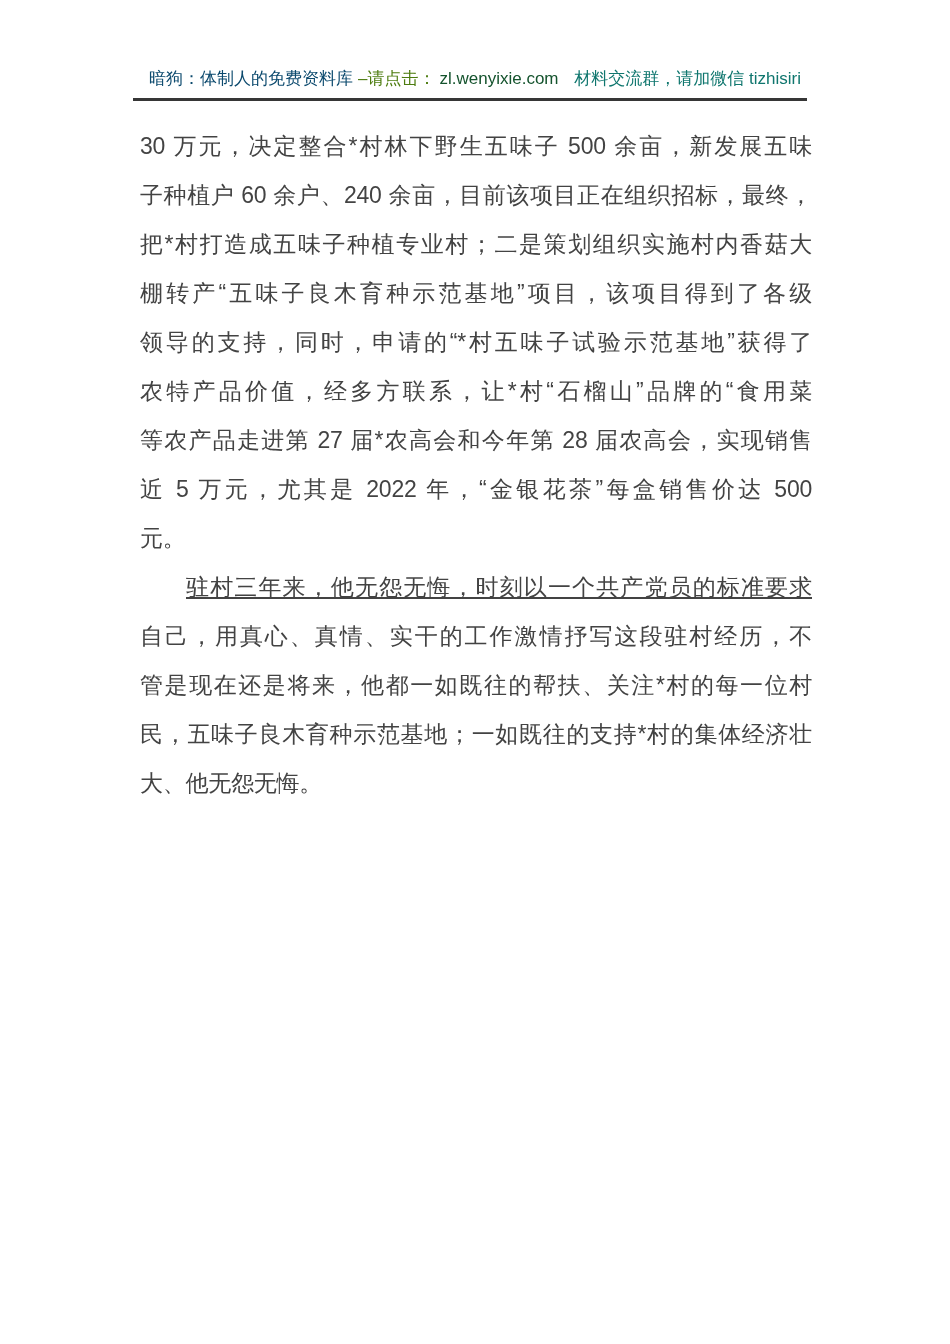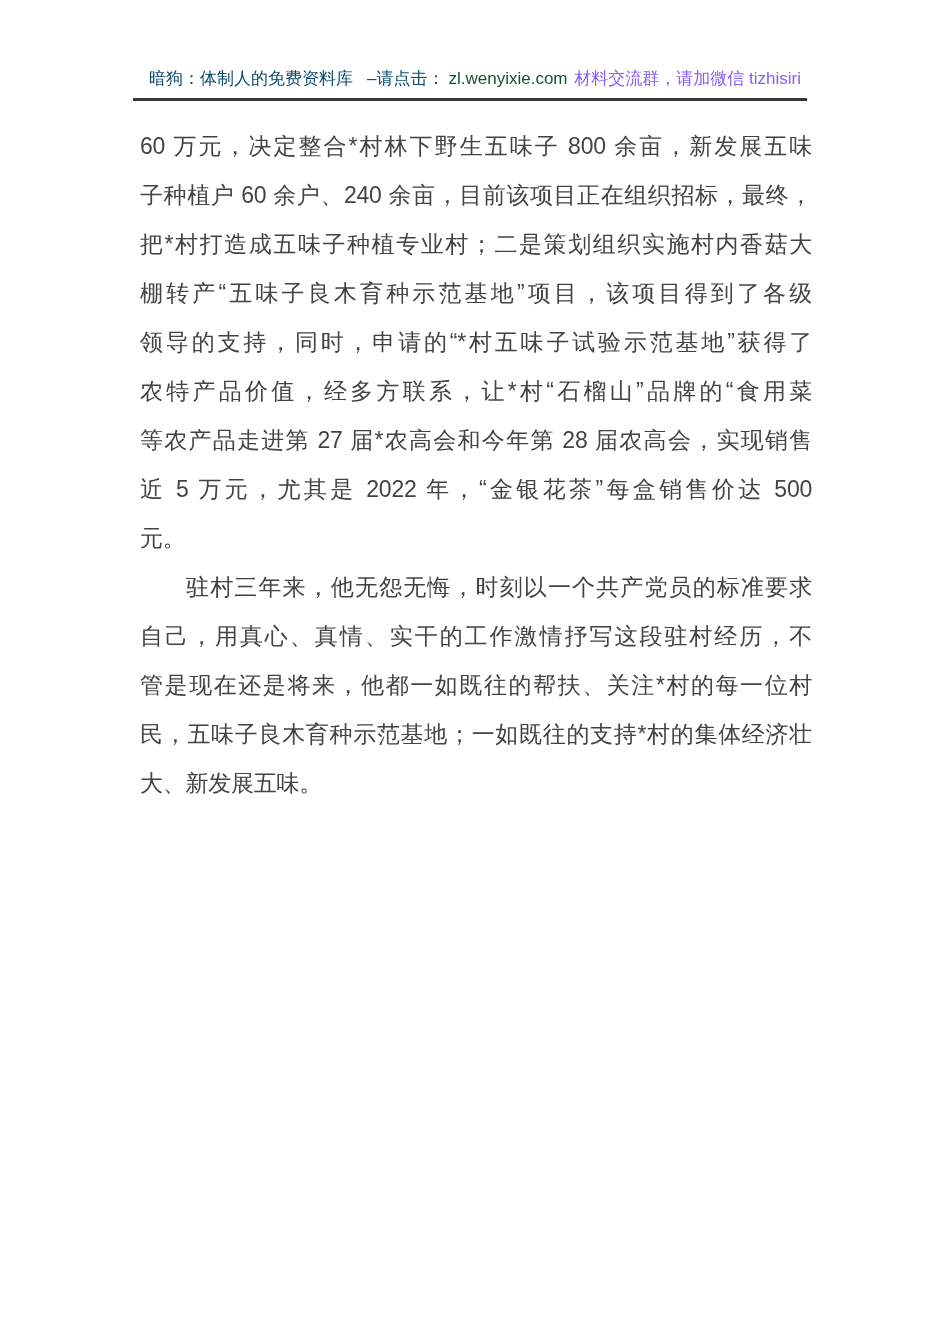--- a/index.html
+++ b/index.html
@@ -25,66 +25,67 @@
     display: flex;
     justify-content: space-between;
     align-items: baseline;
     font-size: 17px;
     line-height: 23px;
     color: #1f1f1f;
     white-space: nowrap;
   }
   .header-left { padding-left: 16px; }
   .brand { color: #0c4a6e; font-weight: normal; }
-  .click-label { color: #0c4a6e; margin-left: 14px; }
+  .click-label { color: #4d7c0f; margin-left: 5px; }
   .promo-link { color: #14532d; text-decoration: none; margin-left: 4px; }
-  .header-right { color: #8b5cf6; padding-right: 6px; }
+  .header-right { color: #0f766e; padding-right: 6px; }
   
   .doc {
     margin: 21px 0 0 140px;
     width: 672px;
     font-size: 23px;
     line-height: 49px;
     color: #434343;
     letter-spacing: -0.25px;
   }
   .doc .line {
     text-align: justify;
     text-align-last: justify;
   }
   .doc .line.last {
     text-align: left;
     text-align-last: left;
   }
   .doc .line.indent {
     padding-left: 46px;
+    text-decoration: underline;
   }
 </style>
 </head>
 <body>
 
 <div class="page">
 
   <div class="header">
     <div class="header-left">
       <span class="brand">暗狗：体制人的免费资料库</span><span class="click-label">–请点击：</span><a class="promo-link" href="#">zl.wenyixie.com</a>
     </div>
     <div class="header-right">材料交流群，请加微信 tizhisiri</div>
   </div>
 
   <div class="doc" id="doc">
-      <div class="line">60 万元，决定整合*村林下野生五味子 800 余亩，新发展五味</div>
+      <div class="line">30 万元，决定整合*村林下野生五味子 500 余亩，新发展五味</div>
       <div class="line">子种植户 60 余户、240 余亩，目前该项目正在组织招标，最终，</div>
       <div class="line">把*村打造成五味子种植专业村；二是策划组织实施村内香菇大</div>
       <div class="line">棚转产“五味子良木育种示范基地”项目，该项目得到了各级</div>
       <div class="line">领导的支持，同时，申请的“*村五味子试验示范基地”获得了</div>
       <div class="line">农特产品价值，经多方联系，让*村“石榴山”品牌的“食用菜</div>
       <div class="line">等农产品走进第 27 届*农高会和今年第 28 届农高会，实现销售</div>
       <div class="line">近 5 万元，尤其是 2022 年，“金银花茶”每盒销售价达 500</div>
       <div class="line last">元。</div>
       <div class="line indent">驻村三年来，他无怨无悔，时刻以一个共产党员的标准要求</div>
       <div class="line">自己，用真心、真情、实干的工作激情抒写这段驻村经历，不</div>
       <div class="line">管是现在还是将来，他都一如既往的帮扶、关注*村的每一位村</div>
       <div class="line">民，五味子良木育种示范基地；一如既往的支持*村的集体经济壮</div>
-      <div class="line last">大、新发展五味。</div>
+      <div class="line last">大、他无怨无悔。</div>
     </div>
 
 </div>
 
 </body></html>

